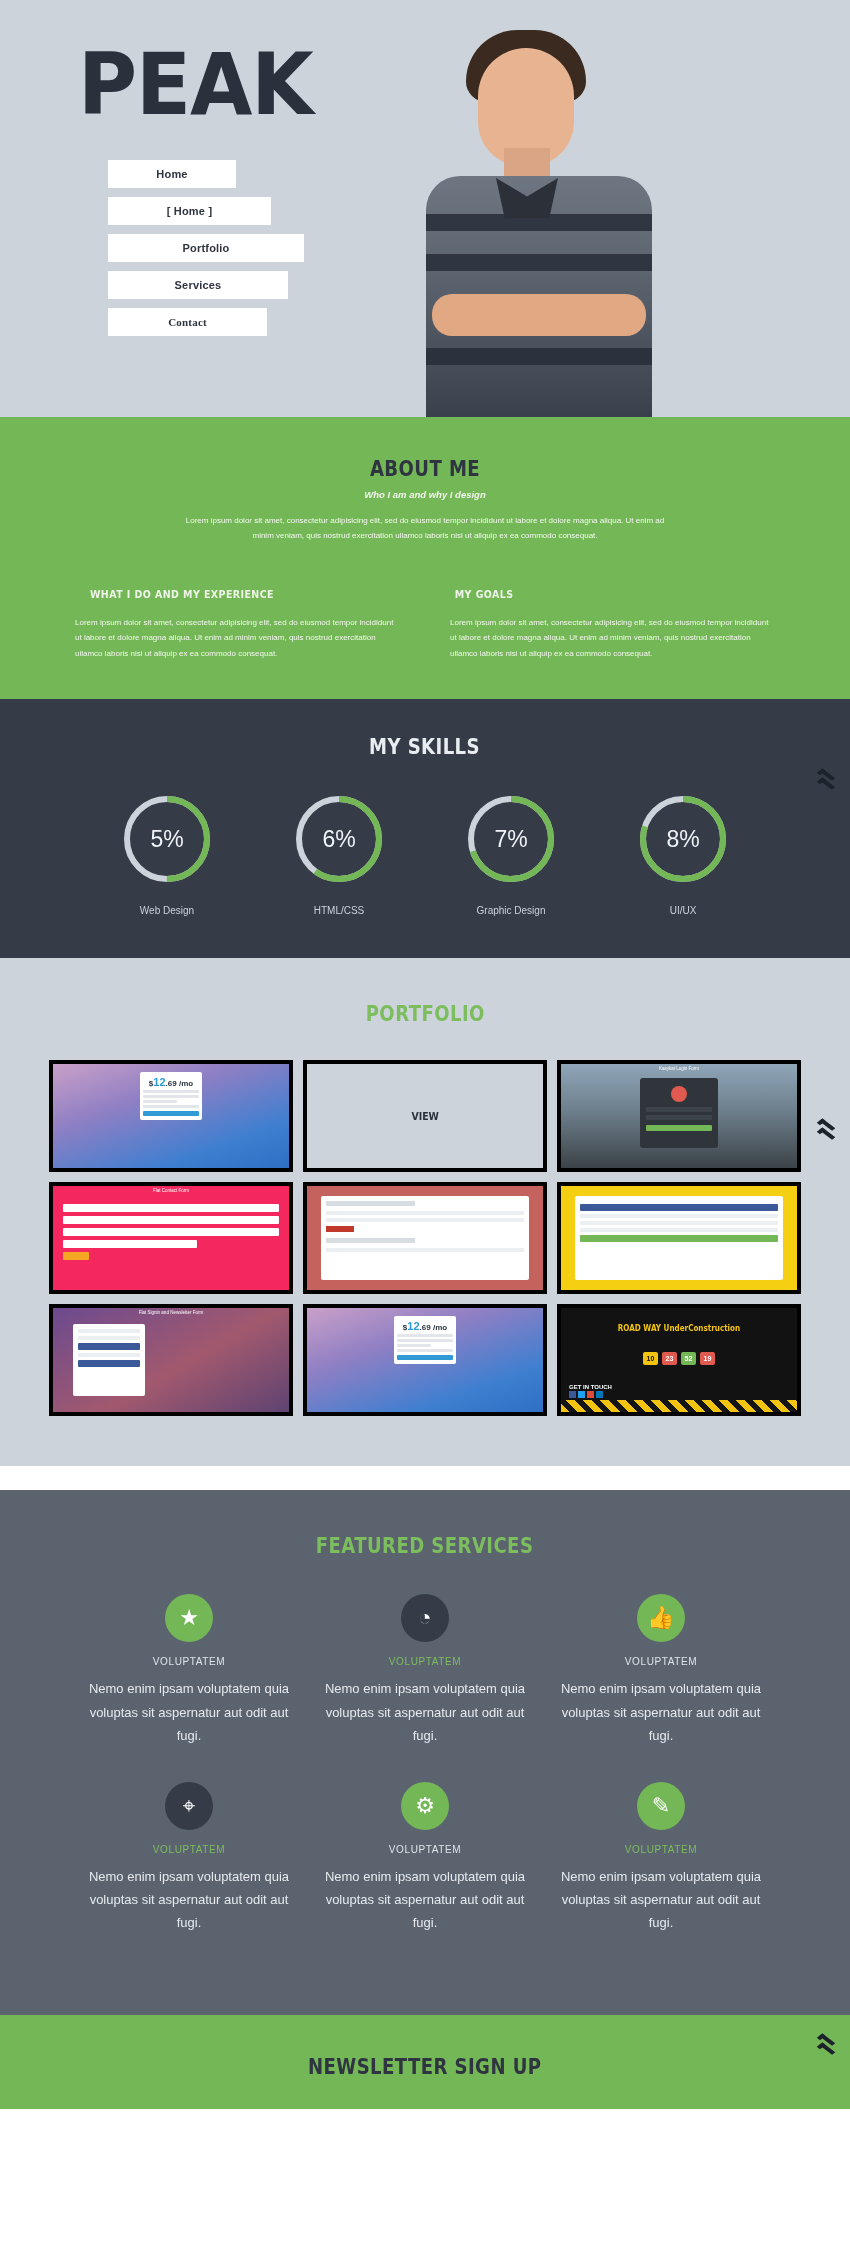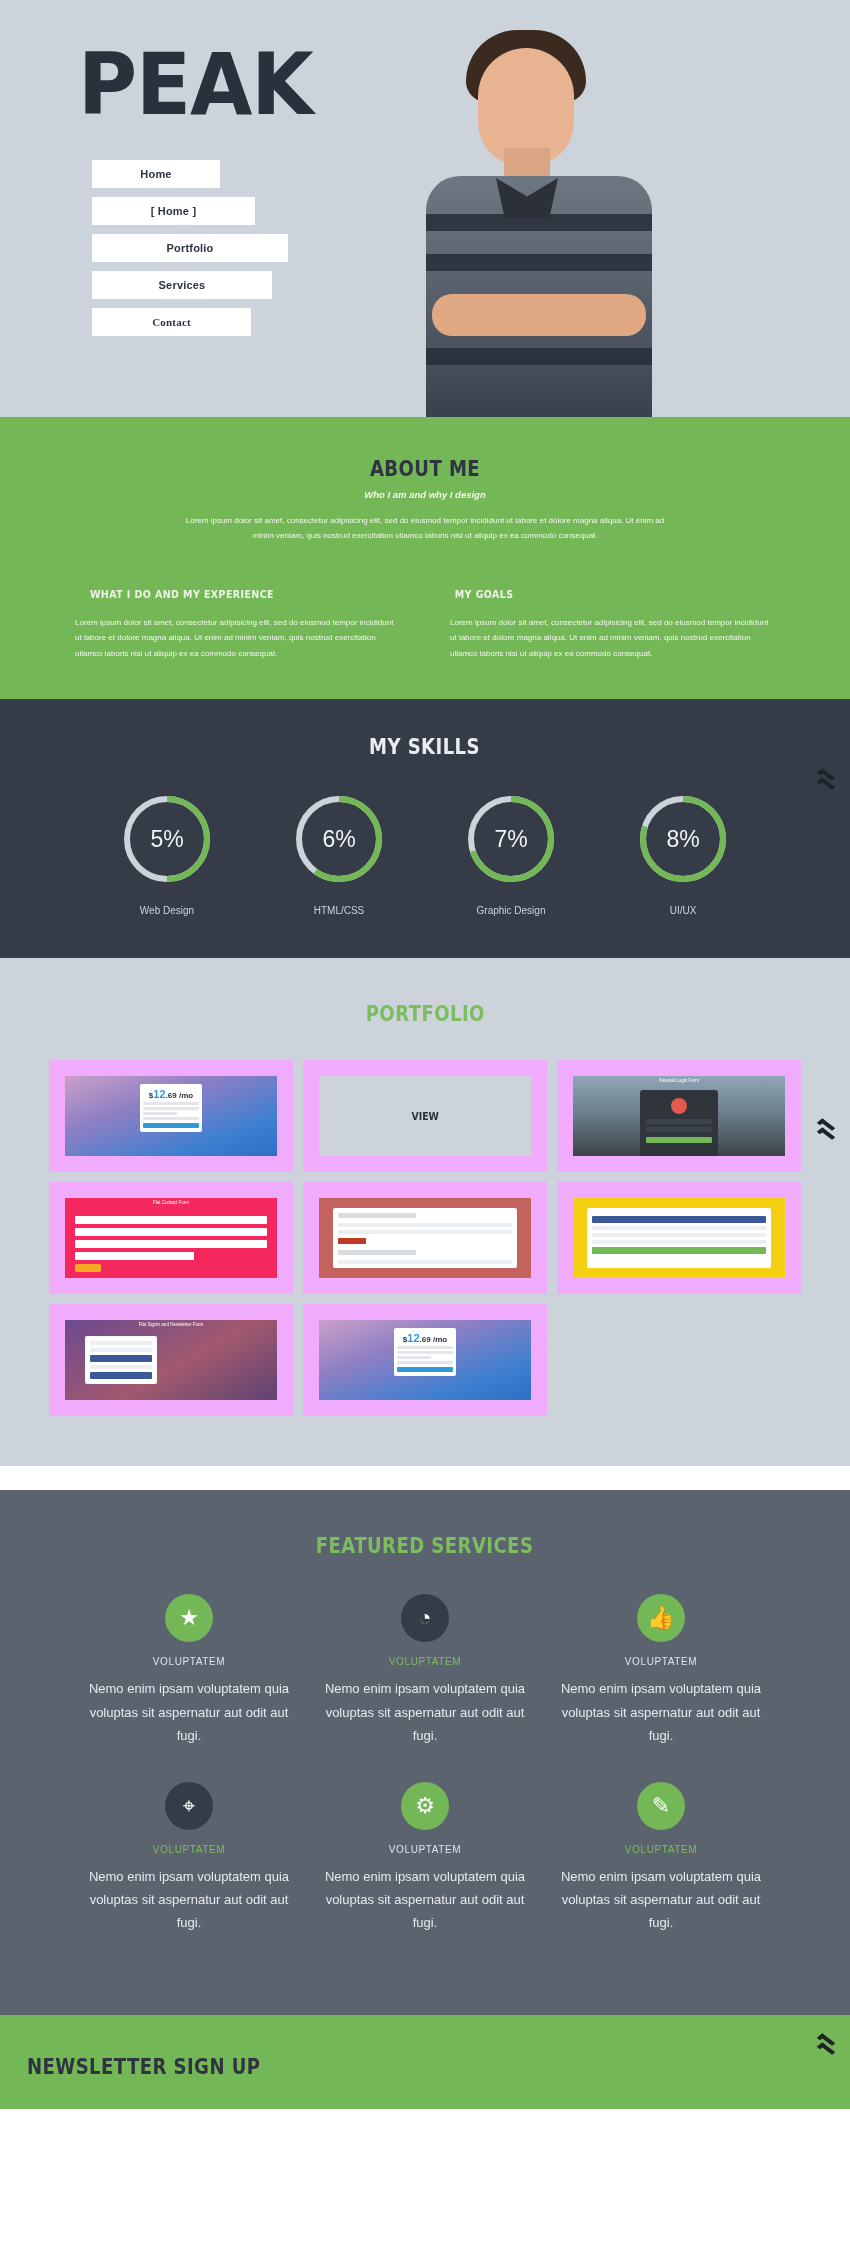--- a/index.html
+++ b/index.html
@@ -23,21 +23,21 @@
     top: 42px;
     font-family: "DejaVu Sans", sans-serif;
     font-weight: 700;
     font-size: 72px;
     line-height: 1;
     letter-spacing: -1px;
     color: #2b313c;
     transform: scaleX(1.12) scaleY(1.18);
     transform-origin: left top;
   }
-  .nav { position: absolute; left: 72px; top: 160px; width: 250px; padding-left: 20px; }
+  .nav { position: absolute; left: 88px; top: 160px; width: 250px; padding-left: 20px; }
   .nav-item {
     background: #ffffff;
     color: #2e3440;
     font-size: 11px;
     font-weight: 700;
     text-align: center;
     padding: 8px 0;
     margin-bottom: 9px;
     cursor: pointer;
     letter-spacing: .2px;
@@ -148,21 +148,21 @@
   }
 
   
   .portfolio { padding: 44px 0 50px; text-align: center; position: relative; }
   .portfolio h2 { font-size: 21px; color: #7cbd5d; margin-bottom: 34px; }
   .grid {
     width: 752px; margin: 0 auto; display: grid;
     grid-template-columns: repeat(3, 1fr); gap: 10px;
   }
   .card {
-    height: 112px; background: #f0abfc; padding: 16px;
+    height: 112px; background: #000000; padding: 4px;
     position: relative; cursor: pointer; overflow: hidden; text-decoration: underline;
   }
   .card .inner { width: 100%; height: 100%; position: relative; overflow: hidden; }
   .card .view-ovl {
     position: absolute; inset: 0; background: #ccd3db;
     display: flex; align-items: center; justify-content: center;
   }
   .card .view-ovl span {
     font-family: "DejaVu Sans", sans-serif; font-weight: 700;
     font-size: 11px; color: #2b313c; transform: scaleX(.85);
@@ -246,21 +246,21 @@
     color: #fff; font-size: 22px; line-height: 1;
   }
   .ico-green { background: #74b756; }
   .ico-dark  { background: #353c47; }
   .svc h4 { font-size: 10px; letter-spacing: .6px; margin-bottom: 10px; font-weight: 400; }
   .svc h4.c-light { color: #dfe4ea; }
   .svc h4.c-green { color: #7cbd5d; }
   .svc p { font-size: 13px; line-height: 1.8; color: #e6eaef; }
 
   
-  .newsletter { padding: 40px 8px 30px; text-align: left; position: relative; }
+  .newsletter { padding: 40px 8px 30px; text-align: center; position: relative; }
   .newsletter h2 { font-size: 21px; color: #2e3440; }
 </style>
 </head>
 <body>
 
 <div class="page">
 
   <section class="hero">
     <div class="logo">PEAK</div>
 
@@ -452,20 +452,39 @@
             <div class="mini-price"><span>$</span><b>12</b><span>.69 /mo</span></div>
             <div class="mini-line"></div>
               <div class="mini-line"></div>
             <div class="mini-line s"></div>
               <div class="mini-line"></div>
             <div class="mini-btn"></div>
           </div>
         </div>
       </div>
 
+      <div class="card">
+        <div class="inner art-black">
+          <div class="constr-title">ROAD WAY UnderConstruction</div>
+          <div class="countdown">
+            <div class="cd" style="background:#f2c40f;color:#111">10</div>
+            <div class="cd" style="background:#e05a4f">23</div>
+            <div class="cd" style="background:#74b756">52</div>
+            <div class="cd" style="background:#e05a4f">19</div>
+          </div>
+          <div class="getintouch">GET IN TOUCH</div>
+          <div class="socials">
+            <i></i>
+              <i style="background:#1da1f2"></i>
+            <i style="background:#dd4b39"></i>
+              <i style="background:#0077b5"></i>
+          </div>
+          <div class="hazard"></div>
+        </div>
+      </div>
     </div>
 
     <div class="scroll-top" style="top:164px">
       <div class="chev"></div>
       <div class="chev"></div>
     </div>
   </section>
 
   <section class="sec-slate services">
     <h2 class="cond-title">FEATURED SERVICES</h2>

